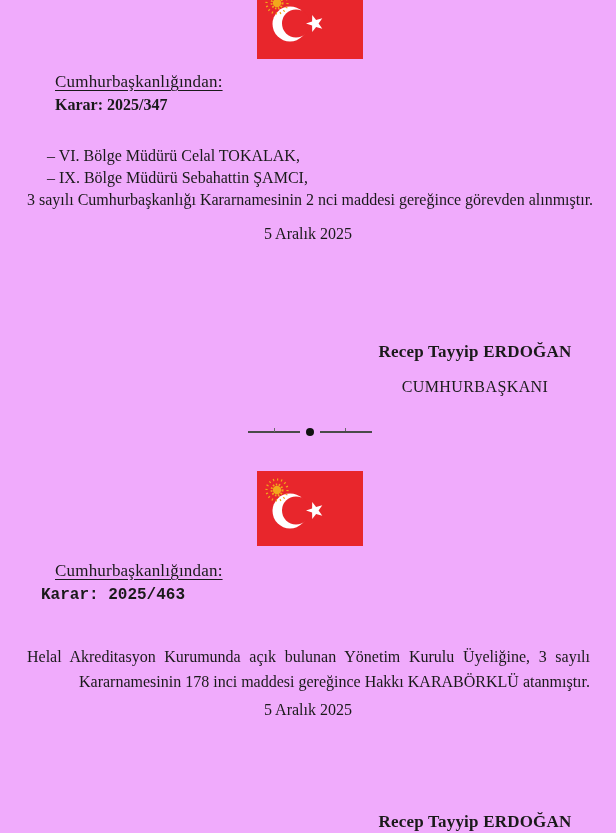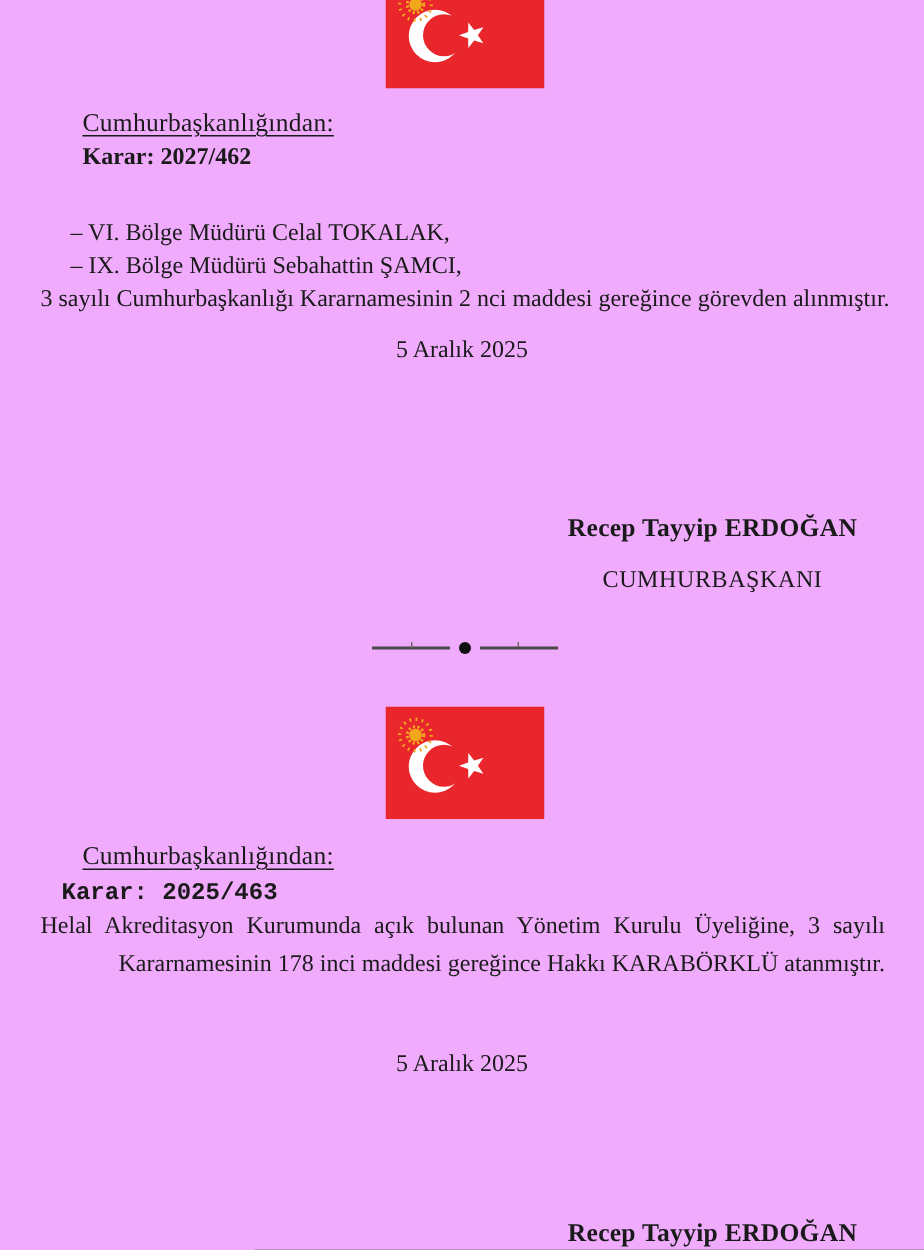--- a/index.html
+++ b/index.html
@@ -53,20 +53,21 @@
   .signature-title {
     font-size: 16px;
     line-height: 18px;
     letter-spacing: 0.4px;
   }
   .justified-par {
     left: 27px;
     width: 563px;
     font-size: 16px;
     line-height: 25px;
+    margin-top: 39px;
   }
   .jline { text-align: justify; text-align-last: justify; }
   .jline-last { text-align: right; }
   .divider { left: 248px; top: 424px; width: 124px; height: 16px; }
   .divider .rule {
     position: absolute;
     top: 7px;
     width: 52px;
     height: 2px;
     background: #4a4a4a;
@@ -103,21 +104,21 @@
       <path d="M 0 -9 L 2.12 -2.91 L 8.56 -2.78 L 3.42 1.11 L 5.29 7.28 L 0 3.6 L -5.29 7.28 L -3.42 1.11 L -8.56 -2.78 L -2.12 -2.91 Z" fill="#ffffff" transform="translate(58,39.5) rotate(-90)"></path>
       <g>
         <circle cx="20" cy="19" r="10.5" fill="none" stroke="#f2a71b" stroke-width="2.2" stroke-dasharray="1.2 2.9"></circle>
         <circle cx="20" cy="19" r="5.5" fill="none" stroke="#f2a71b" stroke-width="2" stroke-dasharray="1.5 1.5"></circle>
         <circle cx="20" cy="19" r="4.2" fill="#f2a71b"></circle>
       </g>
     </svg>
   </div>
 
   <div class="abs section-heading" style="left:55px; top:72px;">Cumhurbaşkanlığından:</div>
-  <div class="abs karar" style="left:55px; top:96px;">Karar: 2027/462</div>
+  <div class="abs karar" style="left:55px; top:96px;">Karar: 2025/347</div>
 
   <div class="abs body-line" style="left:47px; top:169px;">– IX. Bölge Müdürü Sebahattin ŞAMCI,</div>
   <div class="abs body-line" style="left:47px; top:147px;">– VI. Bölge Müdürü Celal TOKALAK,</div>
   <div class="abs body-line" style="left:27px; top:191px;">3 sayılı Cumhurbaşkanlığı Kararnamesinin 2 nci maddesi gereğince görevden alınmıştır.</div>
 
   <div class="abs date-line" style="top:225px;">5 Aralık 2025</div>
 
   <div class="abs signature-block" style="top:342px;">
     <div class="signature-name">Recep Tayyip ERDOĞAN</div>
     <div class="signature-title" style="margin-top:16px;">CUMHURBAŞKANI</div>

